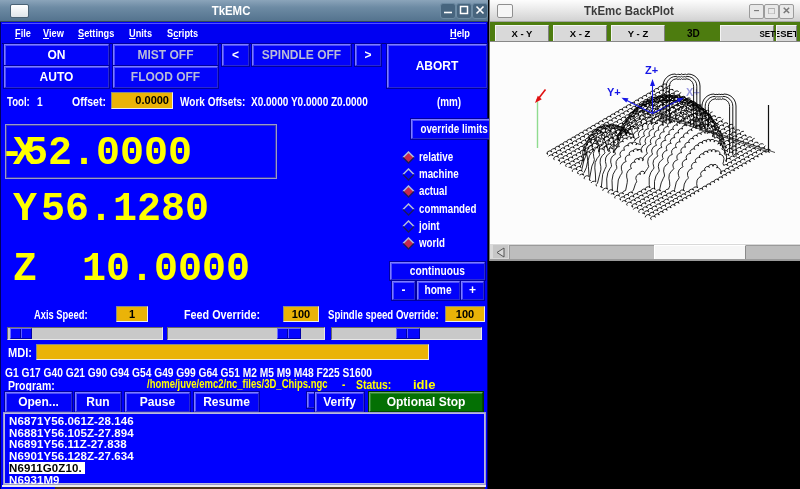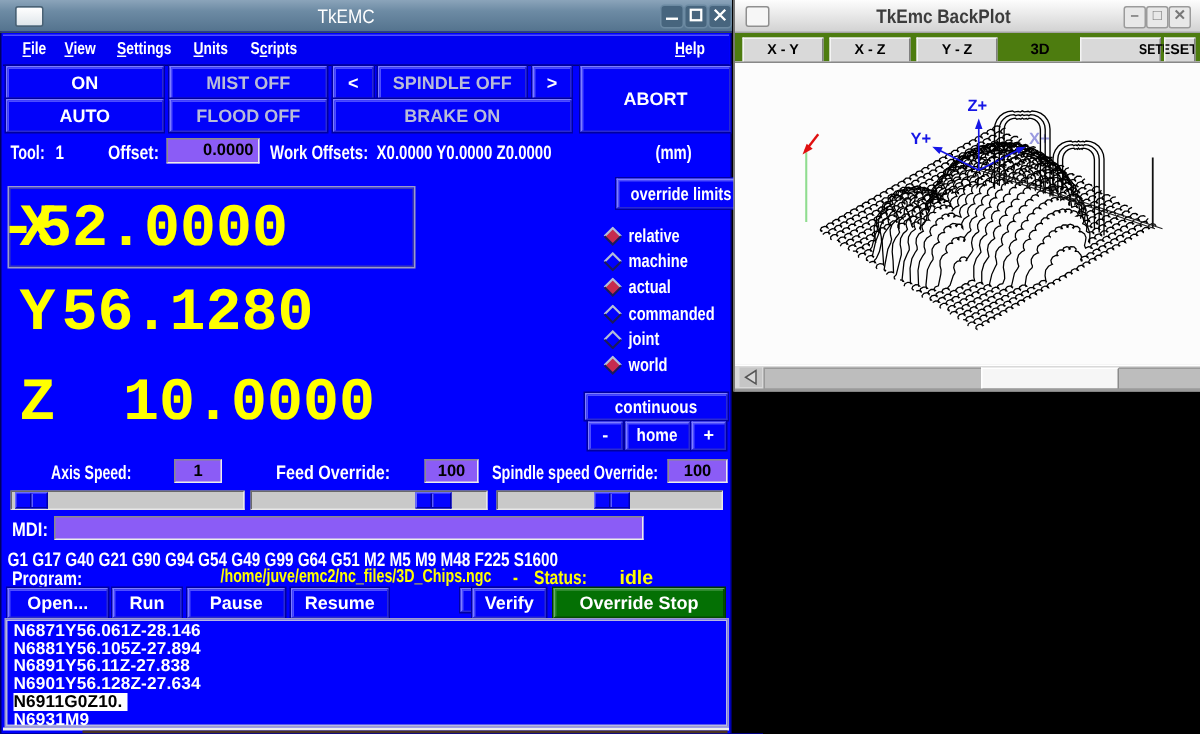--- a/index.html
+++ b/index.html
@@ -16,21 +16,21 @@
   .wbtn{top:3px;width:14px;height:14px;background:#47657e;border:1px solid #6c8aa2;border-radius:3px;
      color:#fff;font-weight:bold;font-size:10px;text-align:center;line-height:13px;}
   #menubar{left:2px;top:23px;width:484px;height:19px;background:#0000f2;
      border-top:1px solid #5050ff;border-bottom:1px solid #000080;
      color:#fff;font-weight:bold;font-size:11.5px;}
   #menubar span{position:absolute;top:3px;transform:scaleX(0.80);transform-origin:0 50%;}
   .bbtn{background:#0202fa;border:1px solid;border-color:#7d7dff #2a2ad0 #2a2ad0 #7d7dff;
      box-shadow:inset 1px 1px 0 #4d4dff, 0 0 0 1px #0000a0;box-sizing:border-box;
      color:#fff;font-weight:bold;font-size:12px;text-align:center;}
   .bbtn.dis{color:#b9bcd8;}
-  .graybox{background:#8b5cf6;border:1px solid;border-color:#8a8a8a #ececec #ececec #8a8a8a;
+  .graybox{background:#eab308;border:1px solid;border-color:#8a8a8a #ececec #ececec #8a8a8a;
      box-sizing:border-box;color:#000;font-weight:bold;font-size:11px;text-align:center;}
   .lbl{color:#fff;font-weight:bold;font-size:13px;white-space:pre;line-height:13px;
        transform:scaleX(0.78);transform-origin:0 50%;}
   .ylbl{color:#ffff00;font-weight:bold;font-size:13px;white-space:pre;line-height:13px;
        transform:scaleX(0.76);transform-origin:0 50%;}
   .pos{color:#ffff00;font-family:"Liberation Mono",monospace;font-weight:bold;font-size:40px;
        white-space:pre;line-height:40px;}
   .trough{background:#c9c9c9;border:1px solid;border-color:#6a6a6a #e8e8e8 #e8e8e8 #6a6a6a;box-sizing:border-box;}
   .shandle{background:#0505ff;border:1px solid;border-color:#6b6bff #0000a8 #0000a8 #6b6bff;box-sizing:border-box;}
   .shandle .mid{position:absolute;left:9px;top:0;width:1px;height:100%;background:#0000a0;
@@ -46,21 +46,21 @@
      color:#777;font-weight:bold;font-size:10px;text-align:center;line-height:12px;}
   .tbtn{position:absolute;top:3px;height:17px;background:#d9d9d9;border:1px solid;
      border-color:#f4f4f4 #808080 #808080 #f4f4f4;box-sizing:border-box;
      color:#000;font-weight:bold;font-size:9.5px;text-align:center;line-height:15px;}
 </style>
 </head>
 <body>
 
 <div id="main" class="abs">
   <div id="mtitle" class="abs"></div>
-  <div class="abs" style="left:0;top:0;width:462px;text-align:center;color:#fff;font-weight:normal;font-size:13px;line-height:21px;"><span style="display:inline-block;transform:scaleX(0.88);">TkEMC</span></div>
+  <div class="abs" style="left:0;top:0;width:462px;text-align:center;color:#fff;font-weight:bold;font-size:13px;line-height:21px;"><span style="display:inline-block;transform:scaleX(0.88);">TkEMC</span></div>
   <div id="micon" class="abs"></div>
   <div class="wbtn abs" style="left:440px;"><svg width="12" height="12">
         <path d="M2 8.5 H10" stroke="#fff" stroke-width="1.6"></path>
       </svg></div>
   <div class="wbtn abs" style="left:456px;"><svg width="12" height="12">
         <rect x="2.5" y="2.5" width="7" height="7" fill="none" stroke="#fff" stroke-width="1.5"></rect>
       </svg></div>
   <div class="wbtn abs" style="left:472px;"><svg width="12" height="12">
         <path d="M2.5 2.5 L9.5 9.5 M9.5 2.5 L2.5 9.5" stroke="#fff" stroke-width="1.6"></path>
       </svg></div>
@@ -75,21 +75,20 @@
   </div>
 
   <div class="bbtn abs" style="left:4px;top:44px;width:105px;height:22px;line-height:20px;">ON</div>
   <div class="bbtn dis abs" style="left:113px;top:44px;width:105px;height:22px;line-height:20px;">MIST OFF</div>
   <div class="bbtn abs" style="left:222px;top:44px;width:27px;height:22px;line-height:20px;">&lt;</div>
   <div class="bbtn dis abs" style="left:252px;top:44px;width:99px;height:22px;line-height:20px;">SPINDLE OFF</div>
   <div class="bbtn abs" style="left:355px;top:44px;width:26px;height:22px;line-height:20px;">&gt;</div>
   <div class="bbtn abs" style="left:387px;top:44px;width:100px;height:44px;line-height:42px;">ABORT</div>
   <div class="bbtn abs" style="left:4px;top:66px;width:105px;height:22px;line-height:20px;">AUTO</div>
   <div class="bbtn dis abs" style="left:113px;top:66px;width:105px;height:22px;line-height:20px;">FLOOD OFF</div>
-  <div class="bbtn dis abs" style="left:222px;top:66px;width:159px;height:22px;line-height:20px;">BRAKE ON</div>
 
   <div class="lbl abs" style="left:7px;top:95px;transform:scaleX(0.74);">Tool:</div>
   <div class="lbl abs" style="left:37px;top:95px;">1</div>
   <div class="lbl abs" style="left:72px;top:95px;transform:scaleX(0.81);">Offset:</div>
   <div class="graybox abs" style="left:111px;top:92px;width:62px;height:17px;line-height:15px;text-align:right;padding-right:3px;">0.0000</div>
   <div class="lbl abs" style="left:180px;top:95px;transform:scaleX(0.77);">Work Offsets:  X0.0000 Y0.0000 Z0.0000</div>
   <div class="lbl abs" style="left:437px;top:95px;transform:scaleX(0.76);">(mm)</div>
 
   <div class="abs" style="left:5px;top:124px;width:270px;height:53px;border:1px solid #9a9ac8;box-shadow:inset 0 0 0 1px #3a3ab8;"></div>
   <div class="pos abs" style="left:13px;top:134px;">X</div>
@@ -169,21 +168,21 @@
   <div class="ylbl abs" style="left:342px;top:378px;">-</div>
   <div class="ylbl abs" style="left:356px;top:378px;transform:scaleX(0.80);">Status:</div>
   <div class="ylbl abs" style="left:413px;top:378px;transform:scaleX(1.0);">idle</div>
 
   <div class="bbtn abs" style="left:5px;top:392px;width:67px;height:20px;line-height:18px;">Open...</div>
   <div class="bbtn abs" style="left:75px;top:392px;width:46px;height:20px;line-height:18px;">Run</div>
   <div class="bbtn abs" style="left:125px;top:392px;width:65px;height:20px;line-height:18px;">Pause</div>
   <div class="bbtn abs" style="left:194px;top:392px;width:65px;height:20px;line-height:18px;">Resume</div>
   <div class="bbtn abs" style="left:263px;top:392px;width:48px;height:16px;line-height:18px;margin-left:44px;">Step</div>
   <div class="bbtn abs" style="left:315px;top:392px;width:49px;height:20px;line-height:18px;">Verify</div>
-  <div class="bbtn abs" style="left:369px;top:392px;width:114px;height:20px;line-height:18px;background:#047004;border-color:#6aac6a #024a02 #024a02 #6aac6a;box-shadow:inset 1px 1px 0 #2f8b2f, 0 0 0 1px #013701;">Override Stop</div>
+  <div class="bbtn abs" style="left:369px;top:392px;width:114px;height:20px;line-height:18px;background:#047004;border-color:#6aac6a #024a02 #024a02 #6aac6a;box-shadow:inset 1px 1px 0 #2f8b2f, 0 0 0 1px #013701;">Optional Stop</div>
 
   <div class="abs" style="left:4px;top:413px;width:481px;height:71px;border:1px solid #b8b8e0;box-shadow:0 0 0 1px #9a9ad0;background:#0000ff;box-sizing:border-box;">
     <div id="gtext" class="abs" style="left:4px;top:2px;">N6871Y56.061Z-28.146
 N6881Y56.105Z-27.894
 N6891Y56.11Z-27.838
 N6901Y56.128Z-27.634
 <span style="background:#fff;color:#000;">N6911G0Z10.&nbsp;</span>
 N6931M9</div>
   </div>
   <div class="abs" style="left:2px;top:485px;width:484px;height:2px;background:#ededed;"></div>

